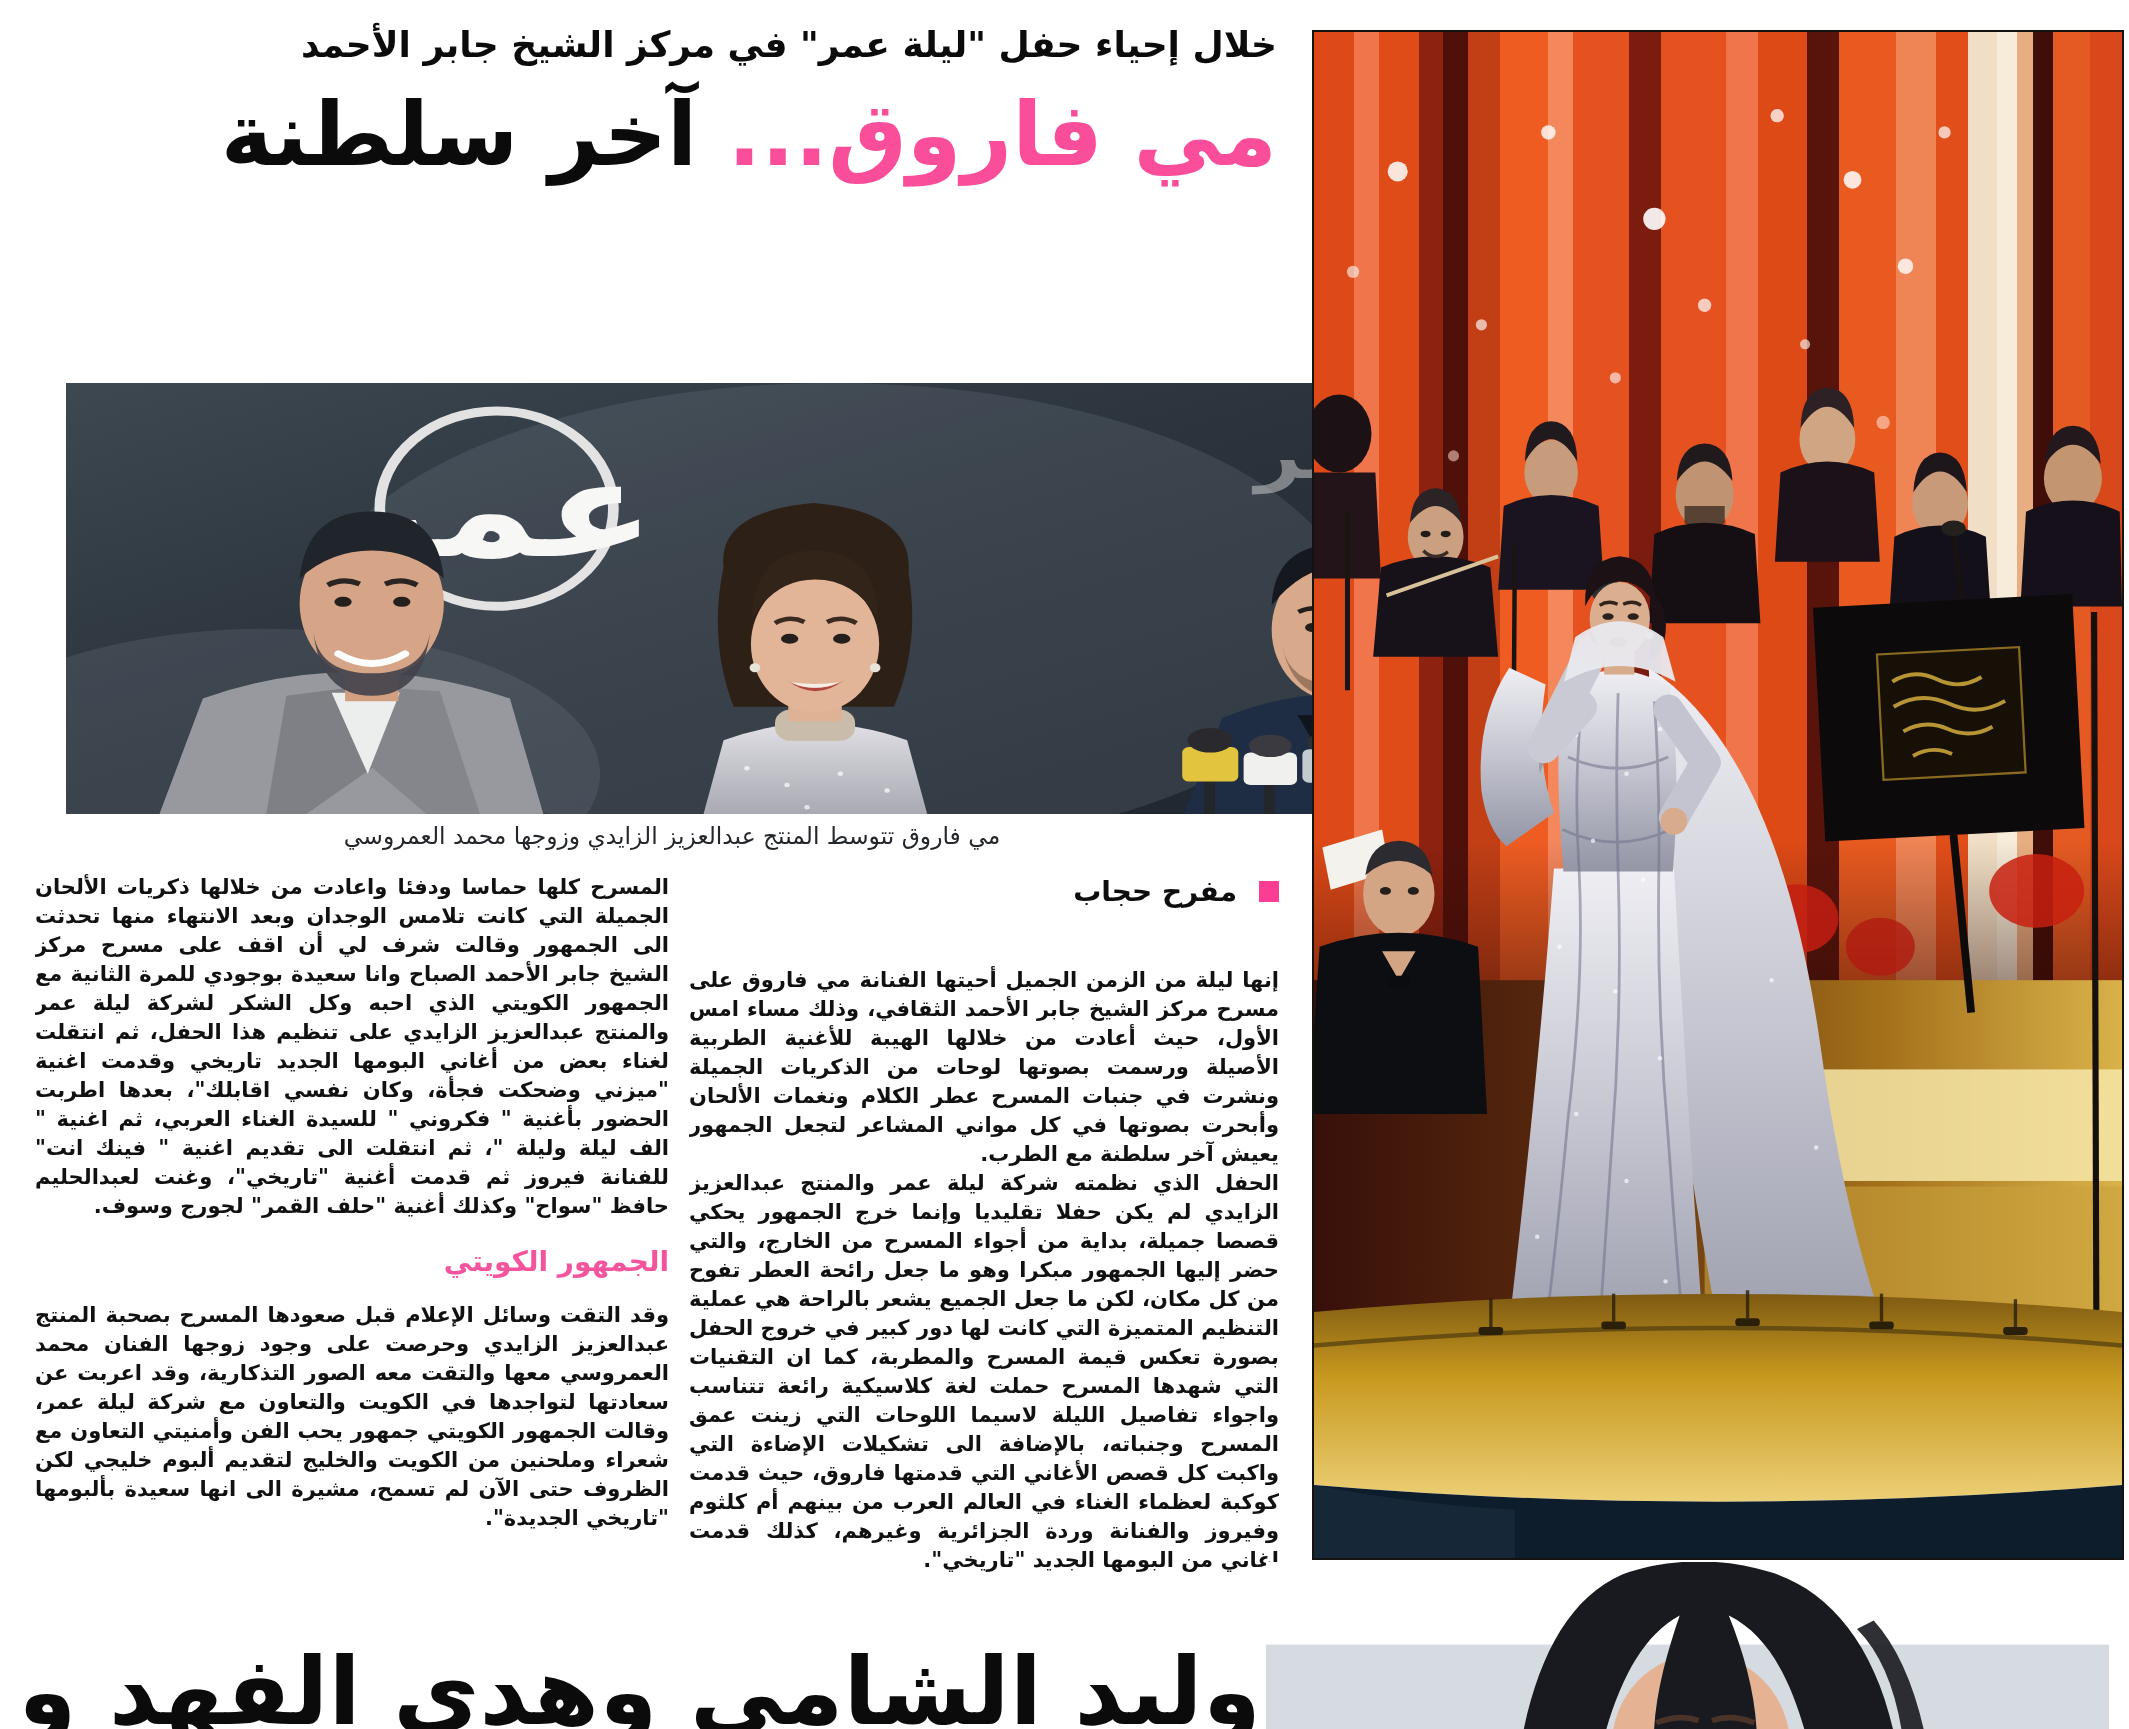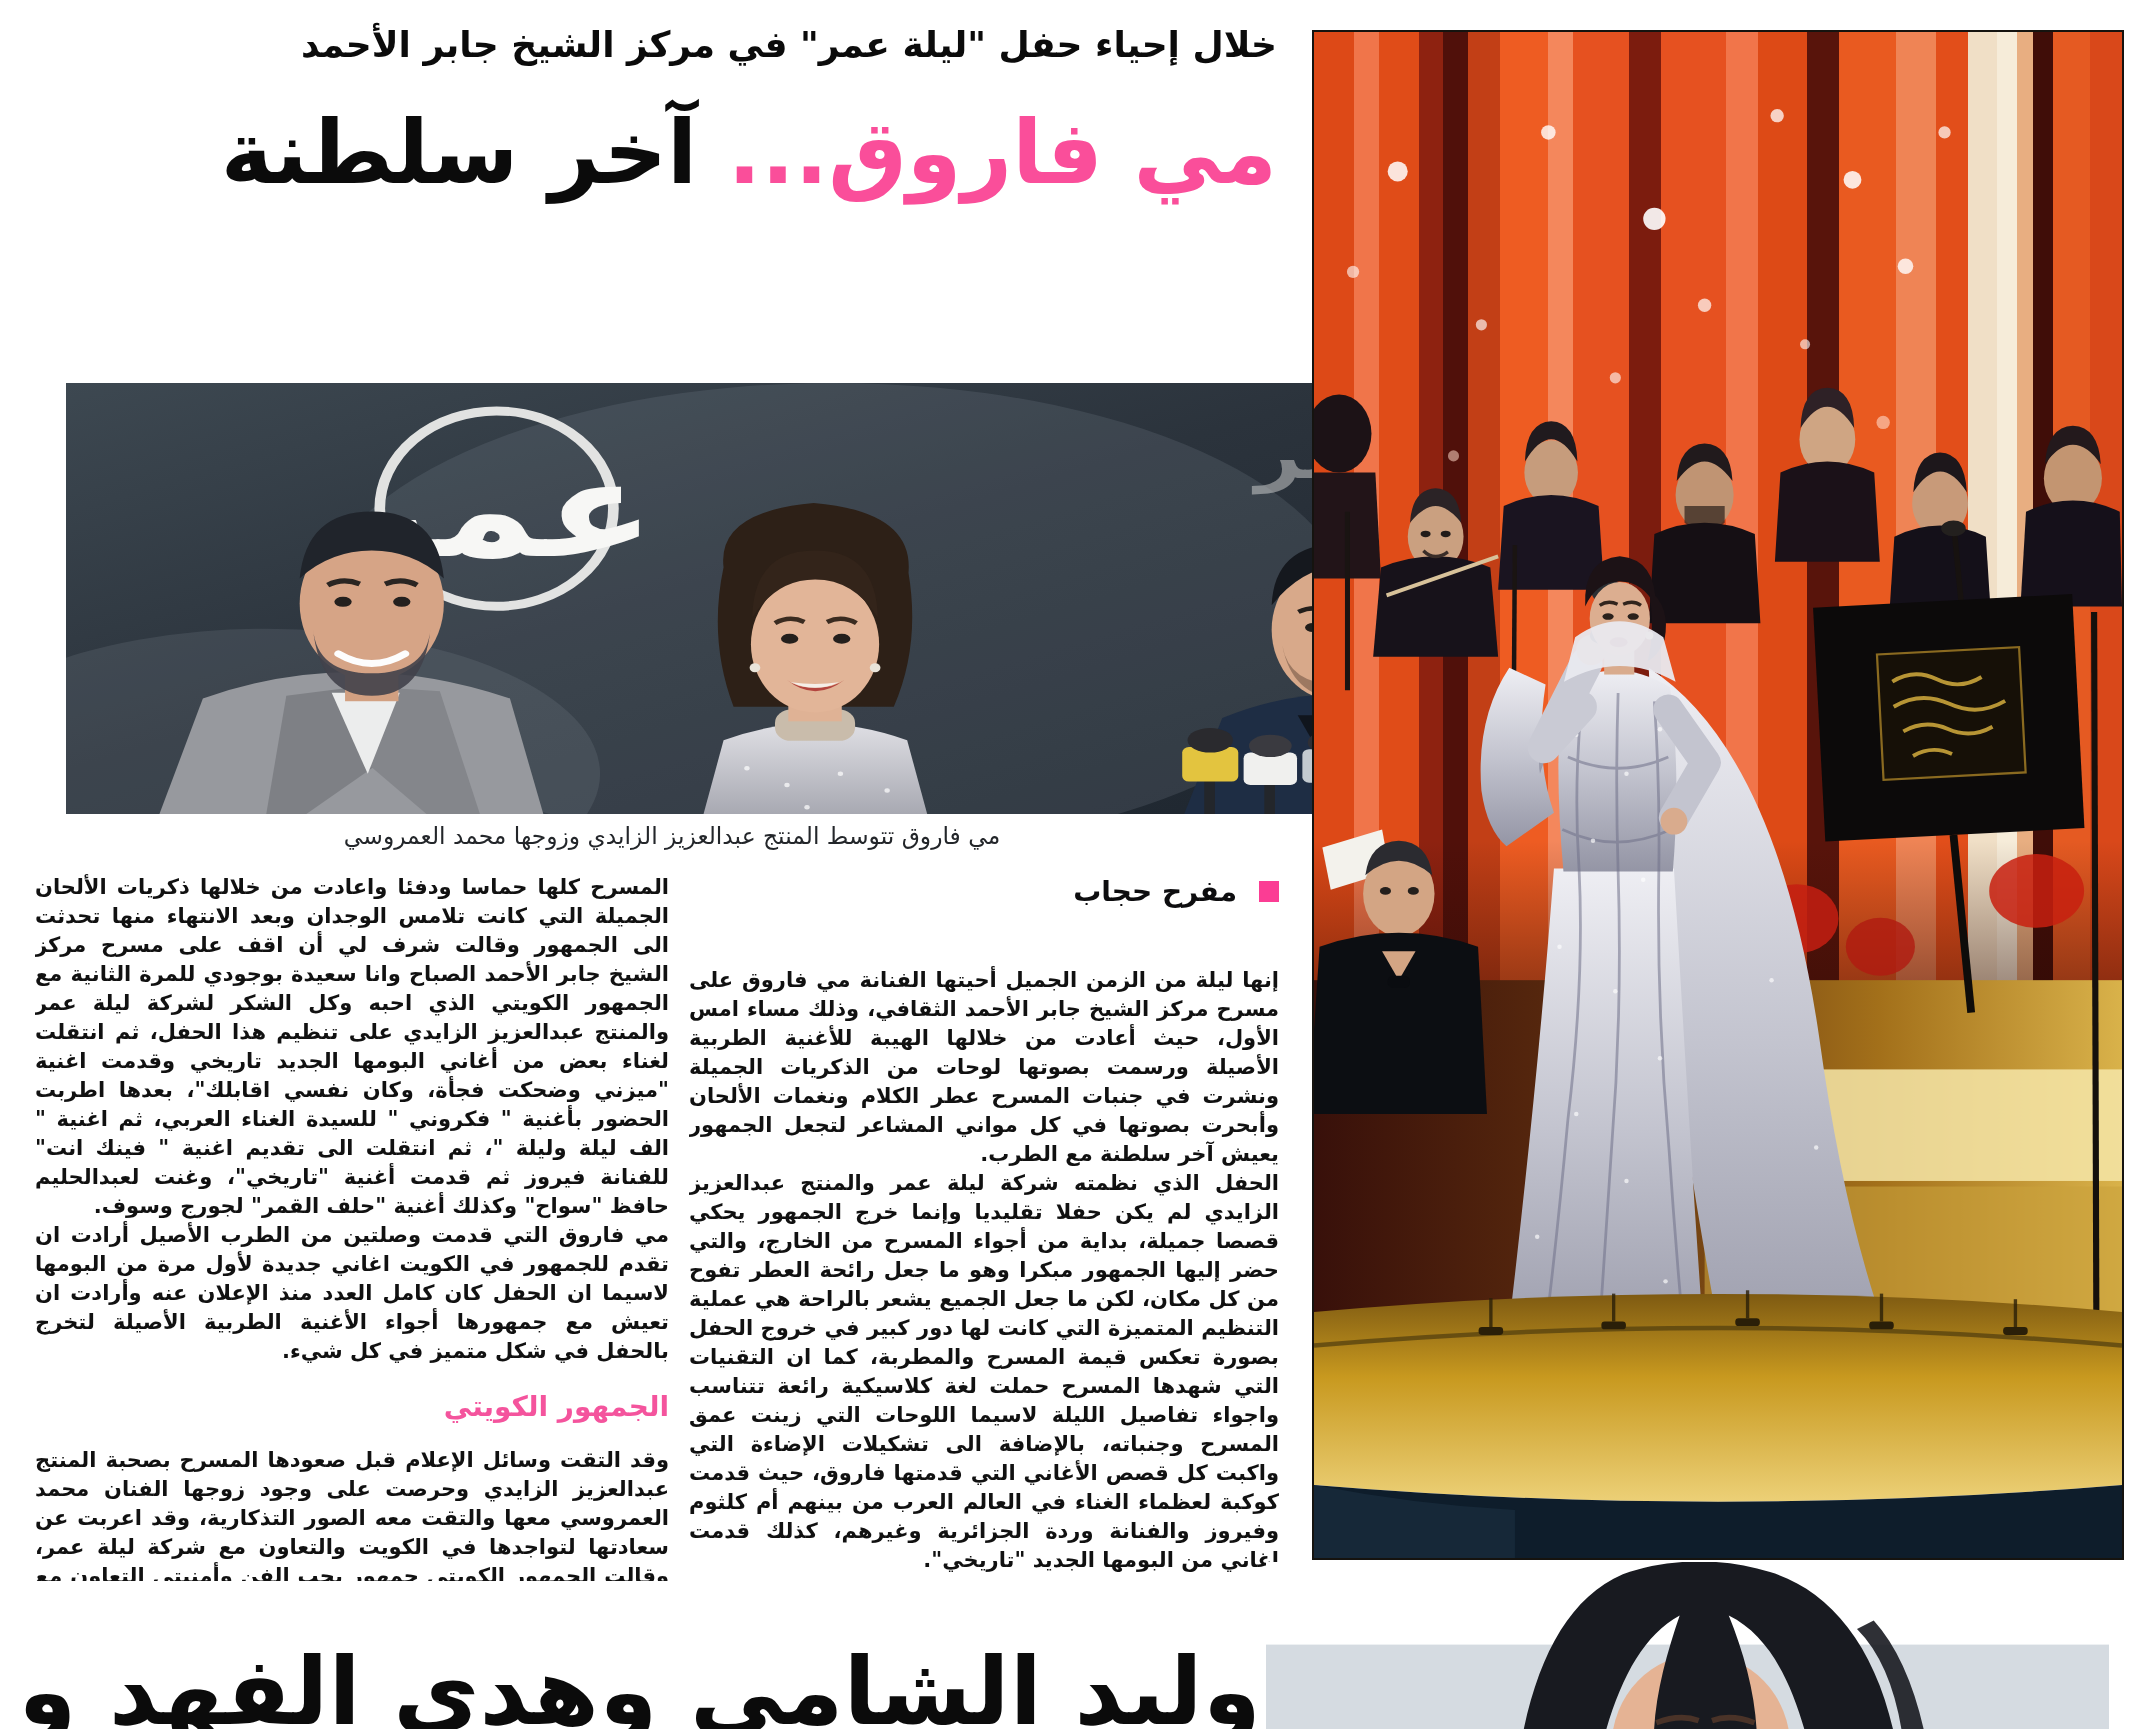--- a/index.html
+++ b/index.html
@@ -7,21 +7,21 @@
     position:relative;width:2129px;height:1730px;overflow:hidden;background:#ffffff;
     font-family:"DejaVu Sans",sans-serif;direction:rtl;color:#111111;
   }
   .abs{position:absolute;}
   
   .kicker{
     top:23.4px;left:67px;width:1210px;text-align:right;
     font-size:36px;font-weight:bold;line-height:1.2;color:#0b0b0b;
   }
   .headline{
-    top:102px;left:67px;width:1210px;text-align:right;padding-left:0;
+    top:84px;left:67px;width:1210px;text-align:right;padding-left:0;
     font-size:88px;font-weight:bold;line-height:1.15;margin:0;padding-right:0;
   }
   .headline .hl-pink{color:#fa4e9a;}
   .headline .hl-black{color:#0b0b0b;}
   .headline-pad{padding-left:33px;box-sizing:border-box;}
   .subheadline{
     top:228px;left:42px;width:1237px;text-align:center;
     font-size:77px;font-weight:bold;line-height:1.2;color:#0b0b0b;
   }
   
@@ -170,21 +170,20 @@
       <span class="byline-square"></span>
       <span>مفرح حجاب</span>
     </div>
     <p>إنها ليلة من الزمن الجميل أحيتها الفنانة مي فاروق على مسرح مركز الشيخ جابر الأحمد الثقافي، وذلك مساء امس الأول، حيث أعادت من خلالها الهيبة للأغنية الطربية الأصيلة ورسمت بصوتها لوحات من الذكريات الجميلة ونشرت في جنبات المسرح عطر الكلام ونغمات الألحان وأبحرت بصوتها في كل مواني المشاعر لتجعل الجمهور يعيش آخر سلطنة مع الطرب.</p>
     <p>الحفل الذي نظمته شركة ليلة عمر والمنتج عبدالعزيز الزايدي لم يكن حفلا تقليديا وإنما خرج الجمهور يحكي قصصا جميلة، بداية من أجواء المسرح من الخارج، والتي حضر إليها الجمهور مبكرا وهو ما جعل رائحة العطر تفوح من كل مكان، لكن ما جعل الجميع يشعر بالراحة هي عملية التنظيم المتميزة التي كانت لها دور كبير في خروج الحفل بصورة تعكس قيمة المسرح والمطربة، كما ان التقنيات التي شهدها المسرح حملت لغة كلاسيكية رائعة تتناسب واجواء تفاصيل الليلة لاسيما اللوحات التي زينت عمق المسرح وجنباته، بالإضافة الى تشكيلات الإضاءة التي واكبت كل قصص الأغاني التي قدمتها فاروق، حيث قدمت كوكبة لعظماء الغناء في العالم العرب من بينهم أم كلثوم وفيروز والفنانة وردة الجزائرية وغيرهم، كذلك قدمت اغاني من البومها الجديد "تاريخي".</p>
 
   </section>
 
   <section class="abs col col-left">
     <p>المسرح كلها حماسا ودفئا واعادت من خلالها ذكريات الألحان الجميلة التي كانت تلامس الوجدان وبعد الانتهاء منها تحدثت الى الجمهور وقالت شرف لي أن اقف على مسرح مركز الشيخ جابر الأحمد الصباح وانا سعيدة بوجودي للمرة الثانية مع الجمهور الكويتي الذي احبه وكل الشكر لشركة ليلة عمر والمنتج عبدالعزيز الزايدي على تنظيم هذا الحفل، ثم انتقلت لغناء بعض من أغاني البومها الجديد تاريخي وقدمت اغنية "ميزني وضحكت فجأة، وكان نفسي اقابلك"، بعدها اطربت الحضور بأغنية " فكروني " للسيدة الغناء العربي، ثم اغنية " الف ليلة وليلة "، ثم انتقلت الى تقديم اغنية " فينك انت" للفنانة فيروز ثم قدمت أغنية "تاريخي"، وغنت لعبدالحليم حافظ "سواح" وكذلك أغنية "حلف القمر" لجورج وسوف.</p>
-    <p>مي فاروق التي قدمت وصلتين من الطرب الأصيل أرادت ان تقدم للجمهور في الكويت اغاني جديدة لأول مرة من البومها لاسيما ان الحفل كان كامل العدد منذ الإعلان عنه وأرادت ان تعيش مع جمهورها أجواء الأغنية الطربية الأصيلة لتخرج بالحفل في شكل متميز في كل شيء.</p>
     <h3 class="subhead">الجمهور الكويتي</h3>
     <p>وقد التقت وسائل الإعلام قبل صعودها المسرح بصحبة المنتج عبدالعزيز الزايدي وحرصت على وجود زوجها الفنان محمد العمروسي معها والتقت معه الصور التذكارية، وقد اعربت عن سعادتها لتواجدها في الكويت والتعاون مع شركة ليلة عمر، وقالت الجمهور الكويتي جمهور يحب الفن وأمنيتي التعاون مع شعراء وملحنين من الكويت والخليج لتقديم ألبوم خليجي لكن الظروف حتى الآن لم تسمح، مشيرة الى انها سعيدة بألبومها "تاريخي الجديدة".</p>
 
   </section>
 
   <figure class="abs photo-stage">
     <svg viewBox="0 0 1448 2736" preserveAspectRatio="none">
       <defs>
         <linearGradient id="st-curtain" x1="0" y1="0" x2="1" y2="0">
           <stop offset="0" stop-color="#dd4917"></stop>

